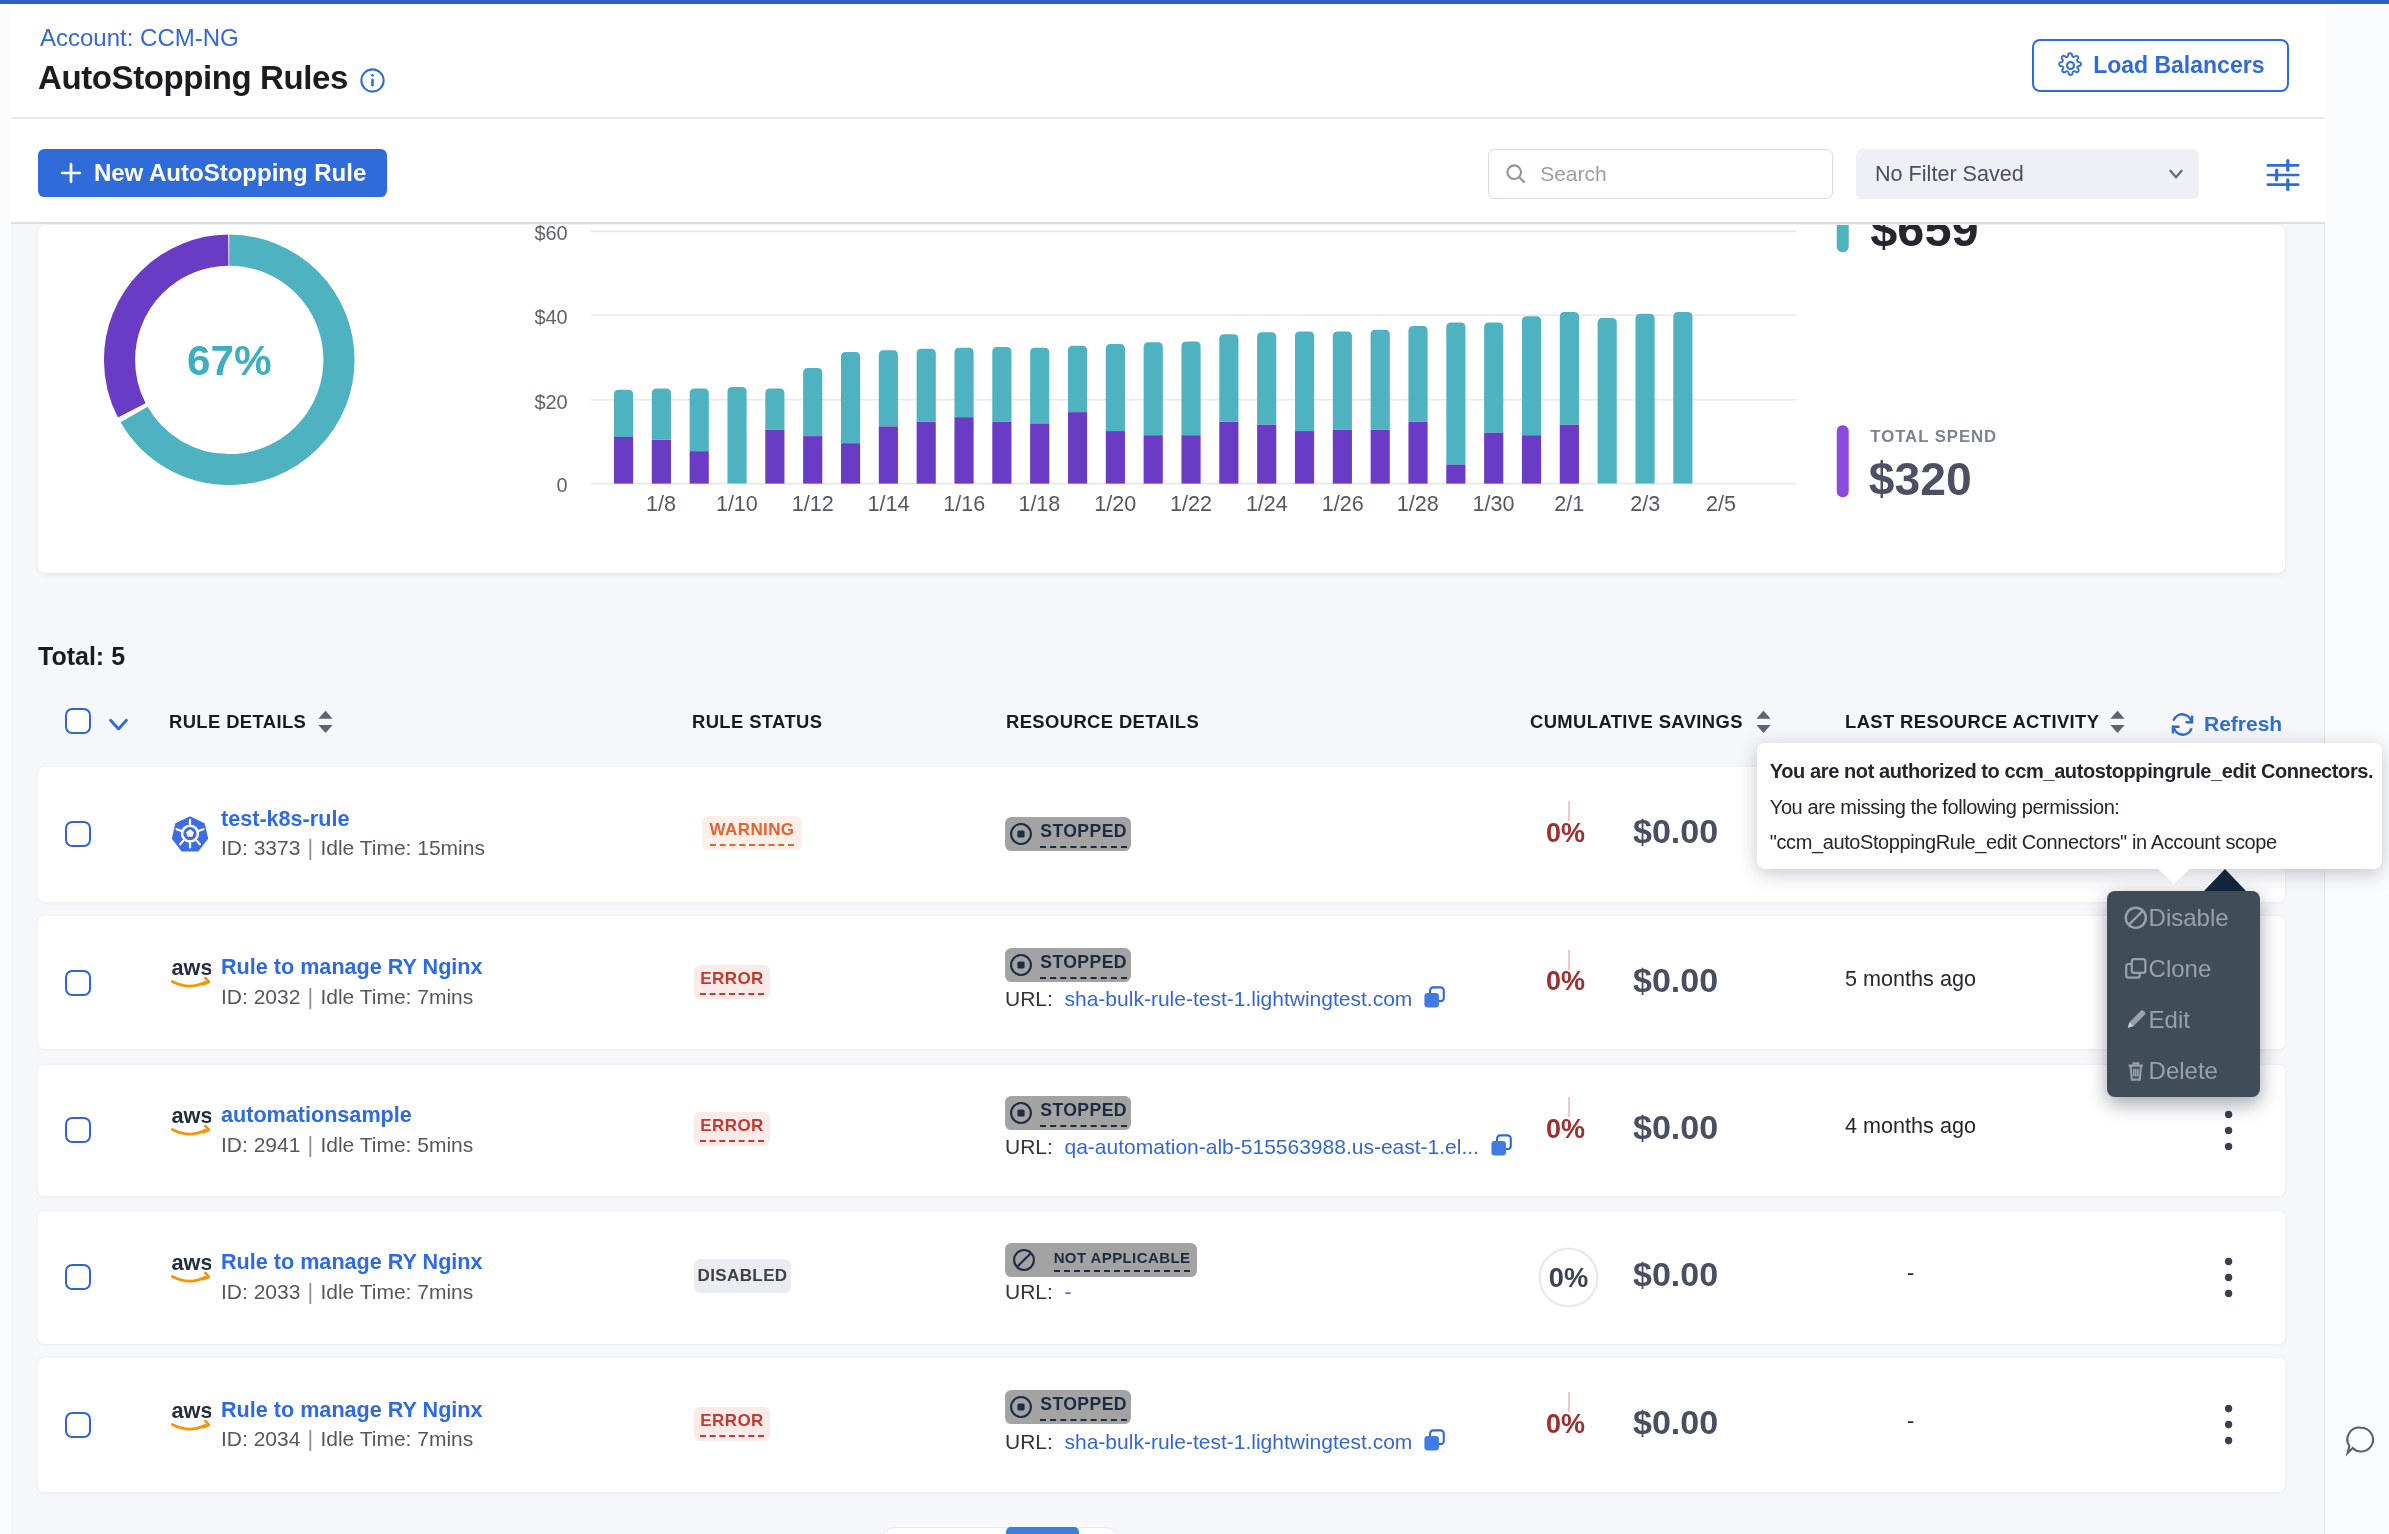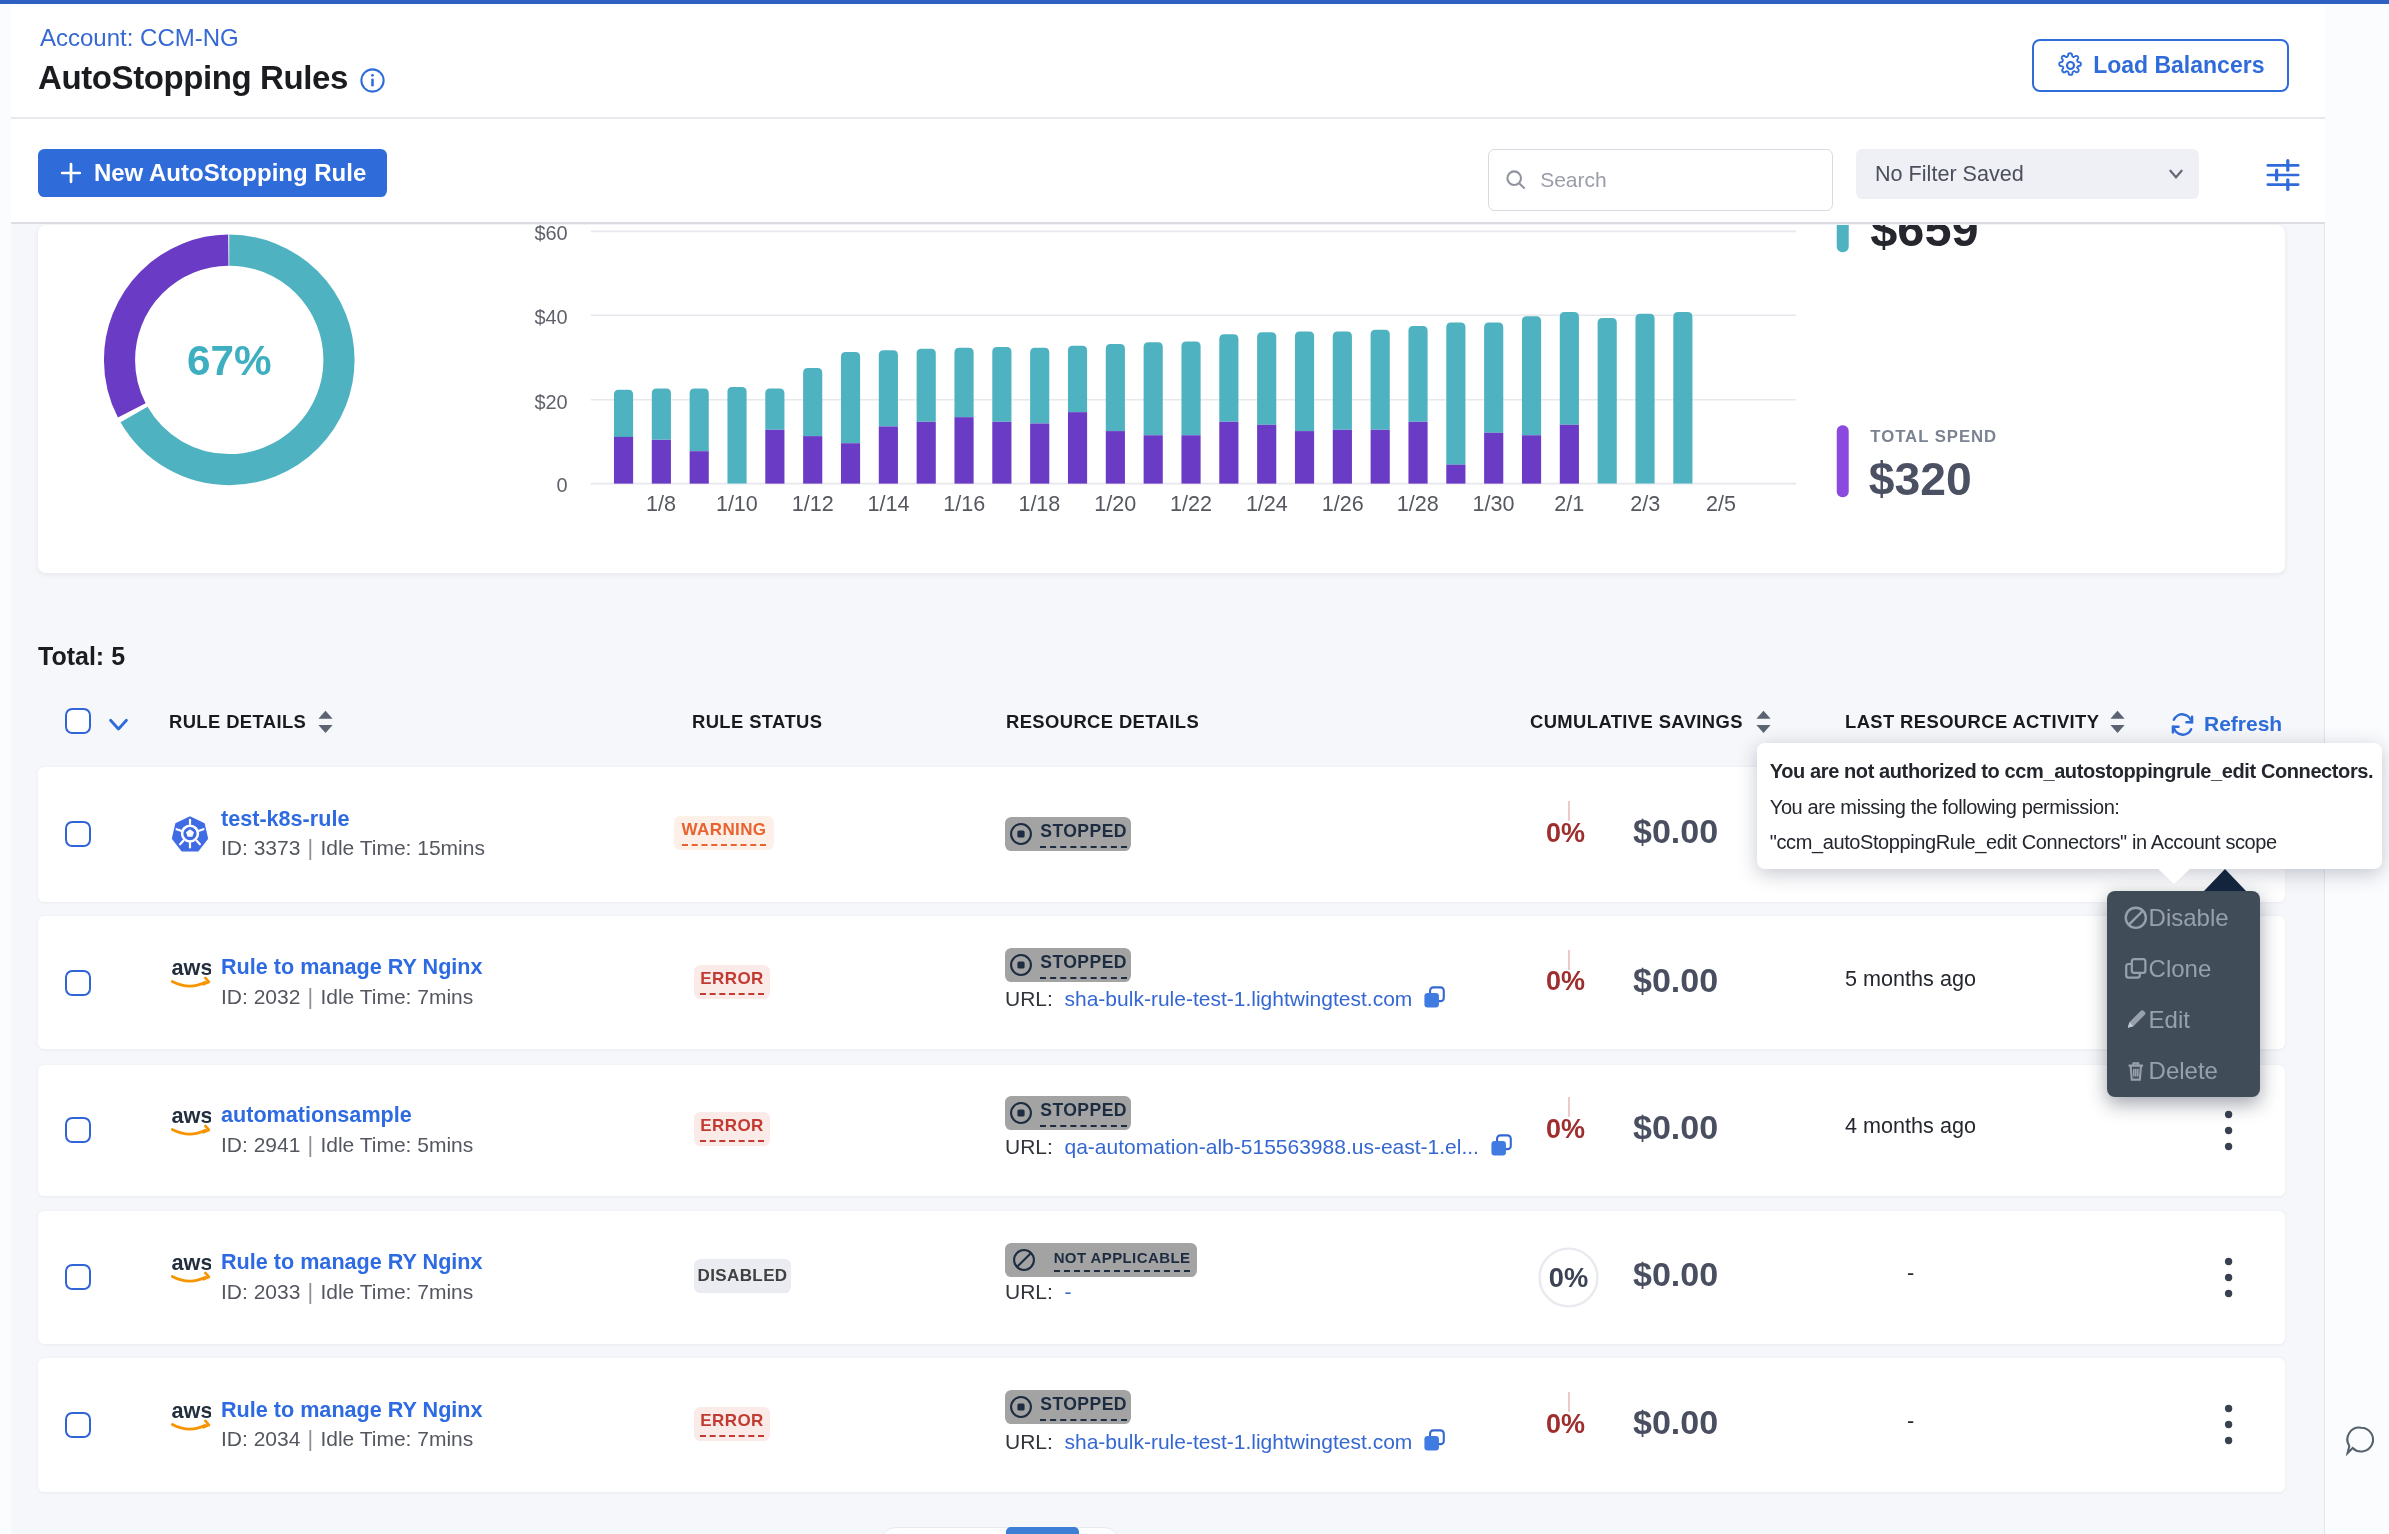--- a/index.html
+++ b/index.html
@@ -8,21 +8,21 @@
 .abs { position:absolute; }
 .topbar { position:absolute; left:0; top:0; width:2389px; height:4px; background:#2d60c0; }
 .panel { position:absolute; left:11.2px; top:4.8px; width:2314px; height:1530px; background:#f6f7fa; border-right:1.6px solid #e3e5ea; }
 .hdrwhite { position:absolute; left:11.2px; top:4.8px; width:2314px; height:219px; background:#ffffff; }
 .hdr-divider { position:absolute; left:11.2px; top:117px; width:2314px; height:1.6px; background:#e8e9ed; }
 .toolbar-border { position:absolute; left:11.2px; top:222px; width:2314px; height:1.6px; background:#dcdee4; }
 .acct { position:absolute; left:40px; top:24px; font-size:24px; color:#3668d3; }
 .title { position:absolute; left:38px; top:59px; font-size:33px; font-weight:bold; color:#1b1c20; letter-spacing:-0.4px; }
 .lb-btn { position:absolute; left:2032px; top:39px; width:257px; height:53px; border:2.4px solid #2f6bd9; border-radius:8px; background:#fff; color:#2f6bd9; font-size:23px; font-weight:bold; display:flex; align-items:center; justify-content:center; gap:9.6px; }
 .new-btn { position:absolute; left:38px; top:149px; width:349px; height:48px; background:#2f6bd9; border-radius:6.4px; color:#fff; font-size:24px; font-weight:bold; display:flex; align-items:center; justify-content:center; gap:11.2px; }
-.search { position:absolute; left:1488px; top:149px; width:345px; height:62px; background:#fff; border:1.6px solid #d8dae2; border-radius:6.4px; display:flex; align-items:center; padding-left:14.4px; gap:11.2px; }
+.search { position:absolute; left:1488px; top:149px; width:345px; height:50px; background:#fff; border:1.6px solid #d8dae2; border-radius:6.4px; display:flex; align-items:center; padding-left:14.4px; gap:11.2px; }
 .search span { color:#9a9da8; font-size:21px; }
 .nofilter { position:absolute; left:1856px; top:149px; width:343px; height:50px; background:#eff0f5; border-radius:6.4px; display:flex; align-items:center; padding:0 11.2px 0 19px; }
 .nofilter span { color:#4b4f5c; font-size:21.6px; flex:1; }
 .card { position:absolute; background:#fff; border-radius:8px; box-shadow:0 1.6px 4.8px rgba(40,50,80,0.08); }
 .chartcard { left:38px; top:225px; width:2247px; height:348px; overflow:hidden; }
 .total5 { position:absolute; left:38px; top:642px; font-size:25px; font-weight:bold; color:#1b1c20; }
 .th { position:absolute; font-size:18.4px; font-weight:bold; color:#191a1f; letter-spacing:0.4px; top:711px; }
 .rowcard { position:absolute; left:38px; width:2247px; background:#fff; border-radius:6.4px; box-shadow:0 0.8px 3.2px rgba(40,50,80,0.06); }
 .cb { position:absolute; left:65px; width:25.6px; height:25.6px; border:2.4px solid #3165d5; border-radius:7.2px; background:#fff; }
 .rname { position:absolute; left:221px; font-size:21.6px; font-weight:bold; color:#2e6be2; }
@@ -217,21 +217,21 @@
 <svg class="abs" style="left:171px;top:815px" width="38" height="38" viewBox="0 0 48 47">
 <path d="M24 1 L42.5 9.8 L47 29.5 L34.5 45.5 L13.5 45.5 L1 29.5 L5.5 9.8 Z" fill="#3f6ce4"></path>
 <g stroke="#fff" fill="none">
 <circle cx="24" cy="23" r="10" stroke-width="3.2"></circle>
 <path d="M24 5.5 V11 M24 35 V40.5 M7 17.5 L12.5 19.5 M41 17.5 L35.5 19.5 M11.5 36.5 L15.5 32 M36.5 36.5 L32.5 32" stroke-width="2.8" stroke-linecap="round"></path>
 <path d="M24 17.5 L29 21.2 L27 27 H21 L19 21.2 Z" fill="#fff" stroke="none"></path>
 </g>
   </svg>
 <div class="rname" style="top:806px">test-k8s-rule</div>
 <div class="rid" style="top:835px">ID: 3373<span class="sep">|</span>Idle Time: 15mins</div>
-<div class="badge b-warn" style="left:674px;top:816px;width:100px;height:34px">
+<div class="badge b-warn" style="left:702px;top:816px;width:100px;height:34px">
     <span class="dashu">WARNING</span>
   </div>
 <div class="badge b-stop" style="left:1005px;top:817px;width:126px;height:34px;gap:7.2px;font-size:17.6px">
     <svg width="24" height="24" viewBox="0 0 30 30">
       <circle cx="15" cy="15" r="12.4" fill="none" stroke="#1d2c41" stroke-width="2.6"></circle>
       <rect x="10.5" y="10.5" width="9" height="9" rx="2" fill="#1d2c41"></rect>
     </svg>
     <span class="dashu" style="border-color:#1d2c41">STOPPED</span>
   </div>
 <div class="abs" style="left:1568px;top:801px;width:1.6px;height:20px;background:#eec9ca"></div>

